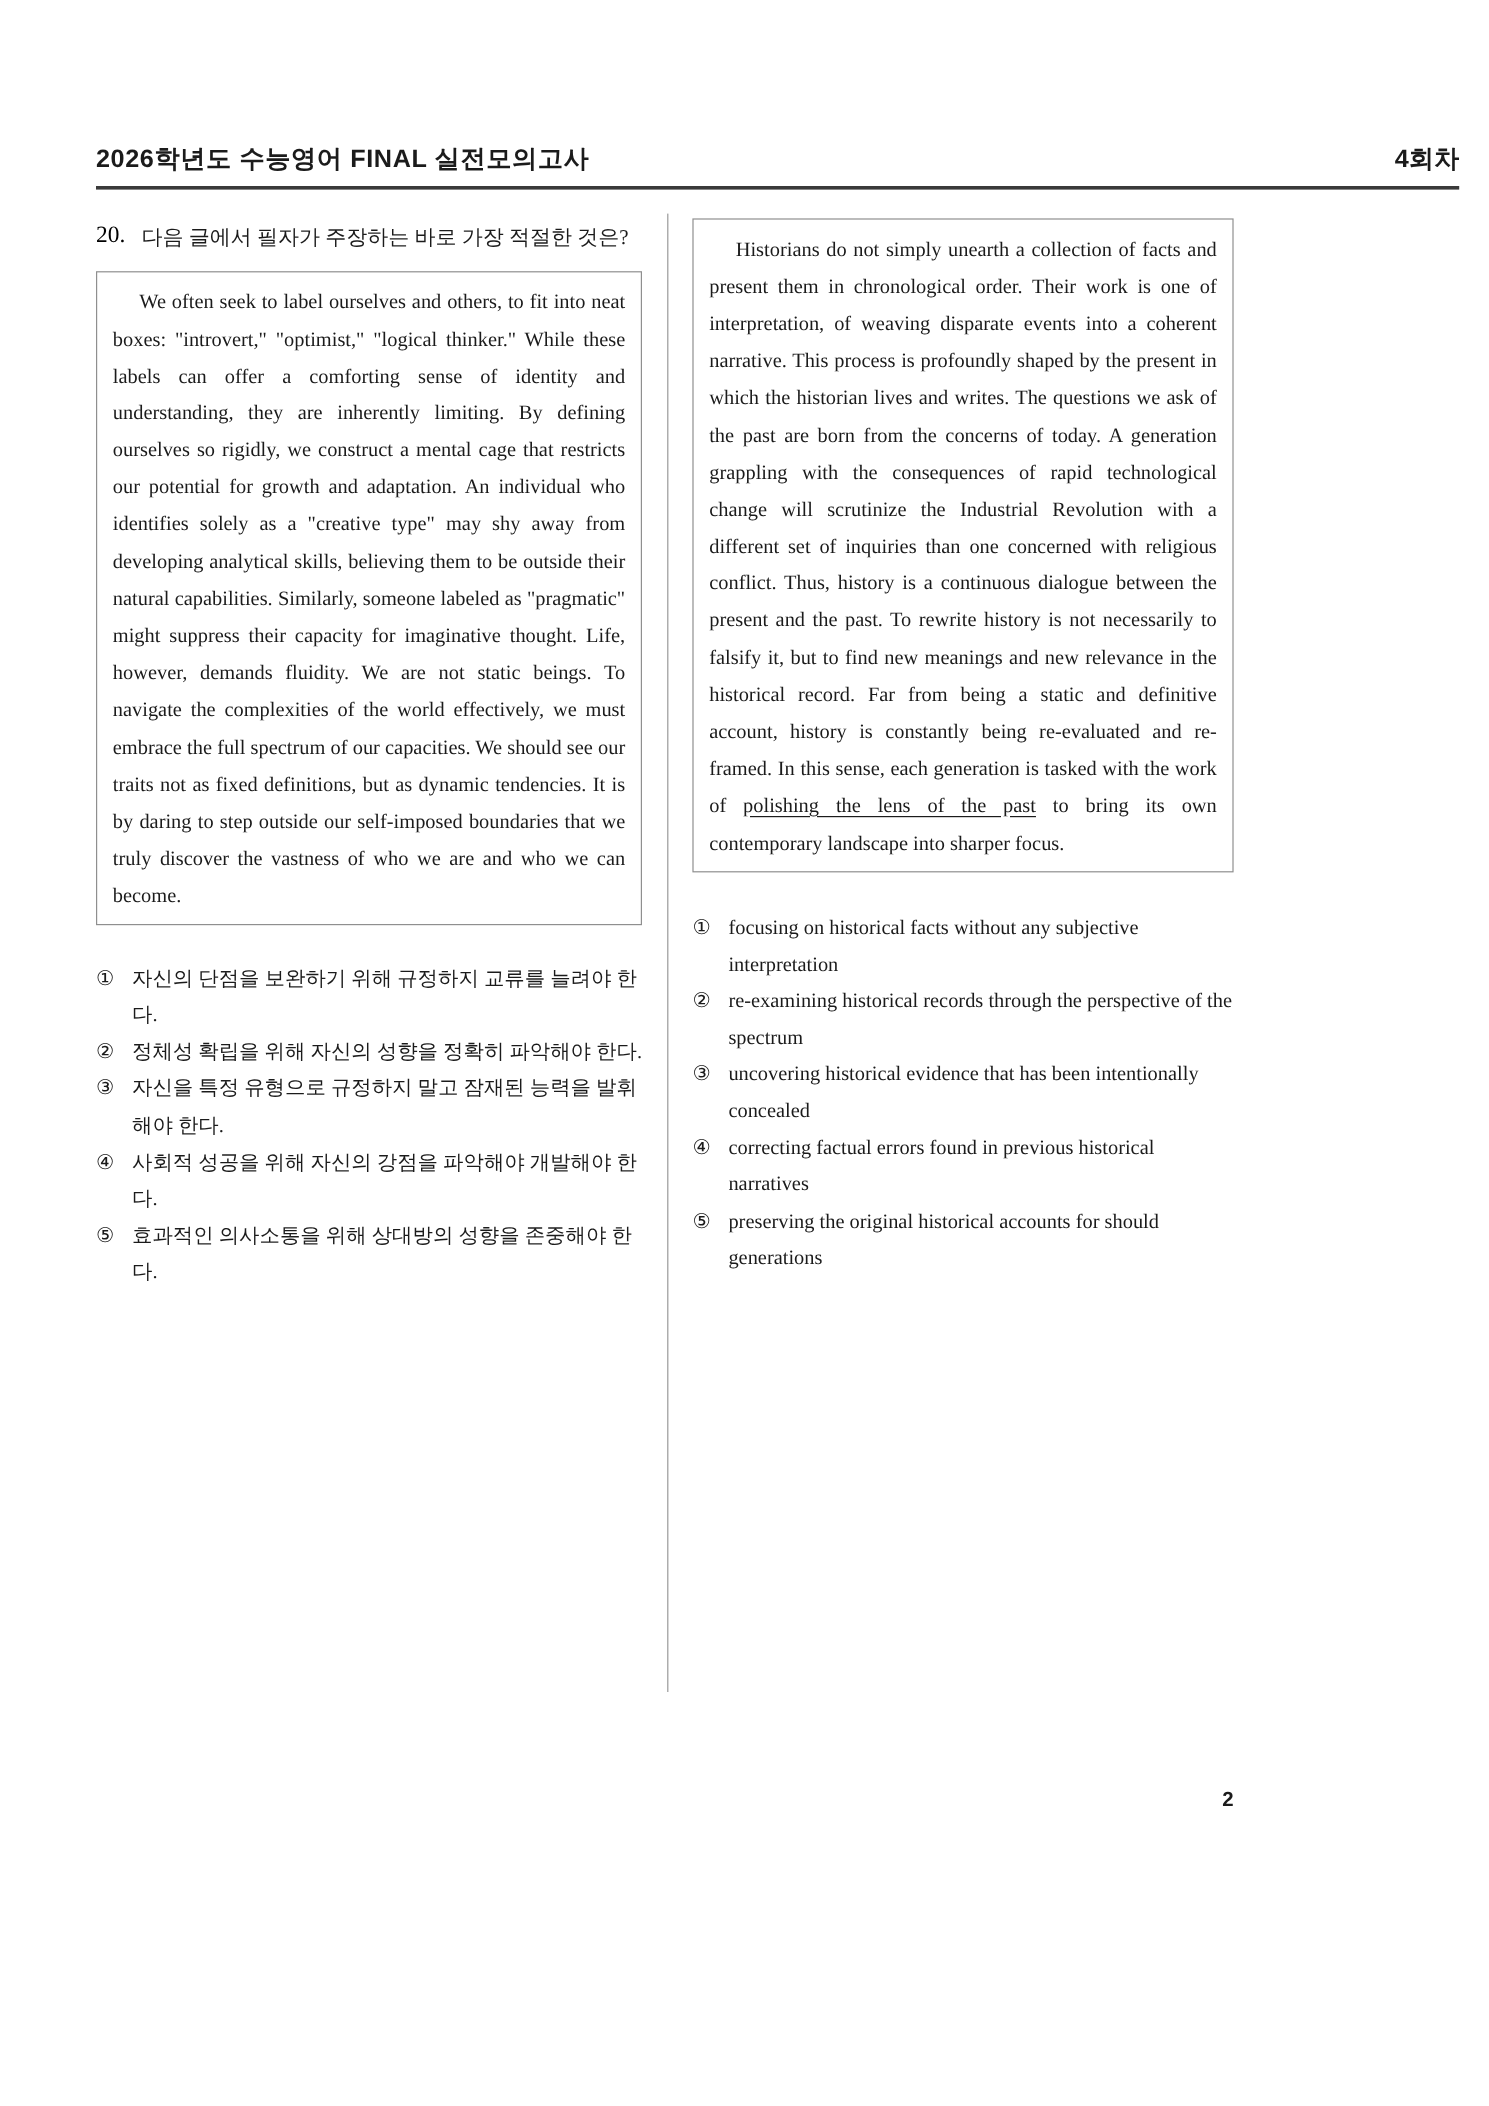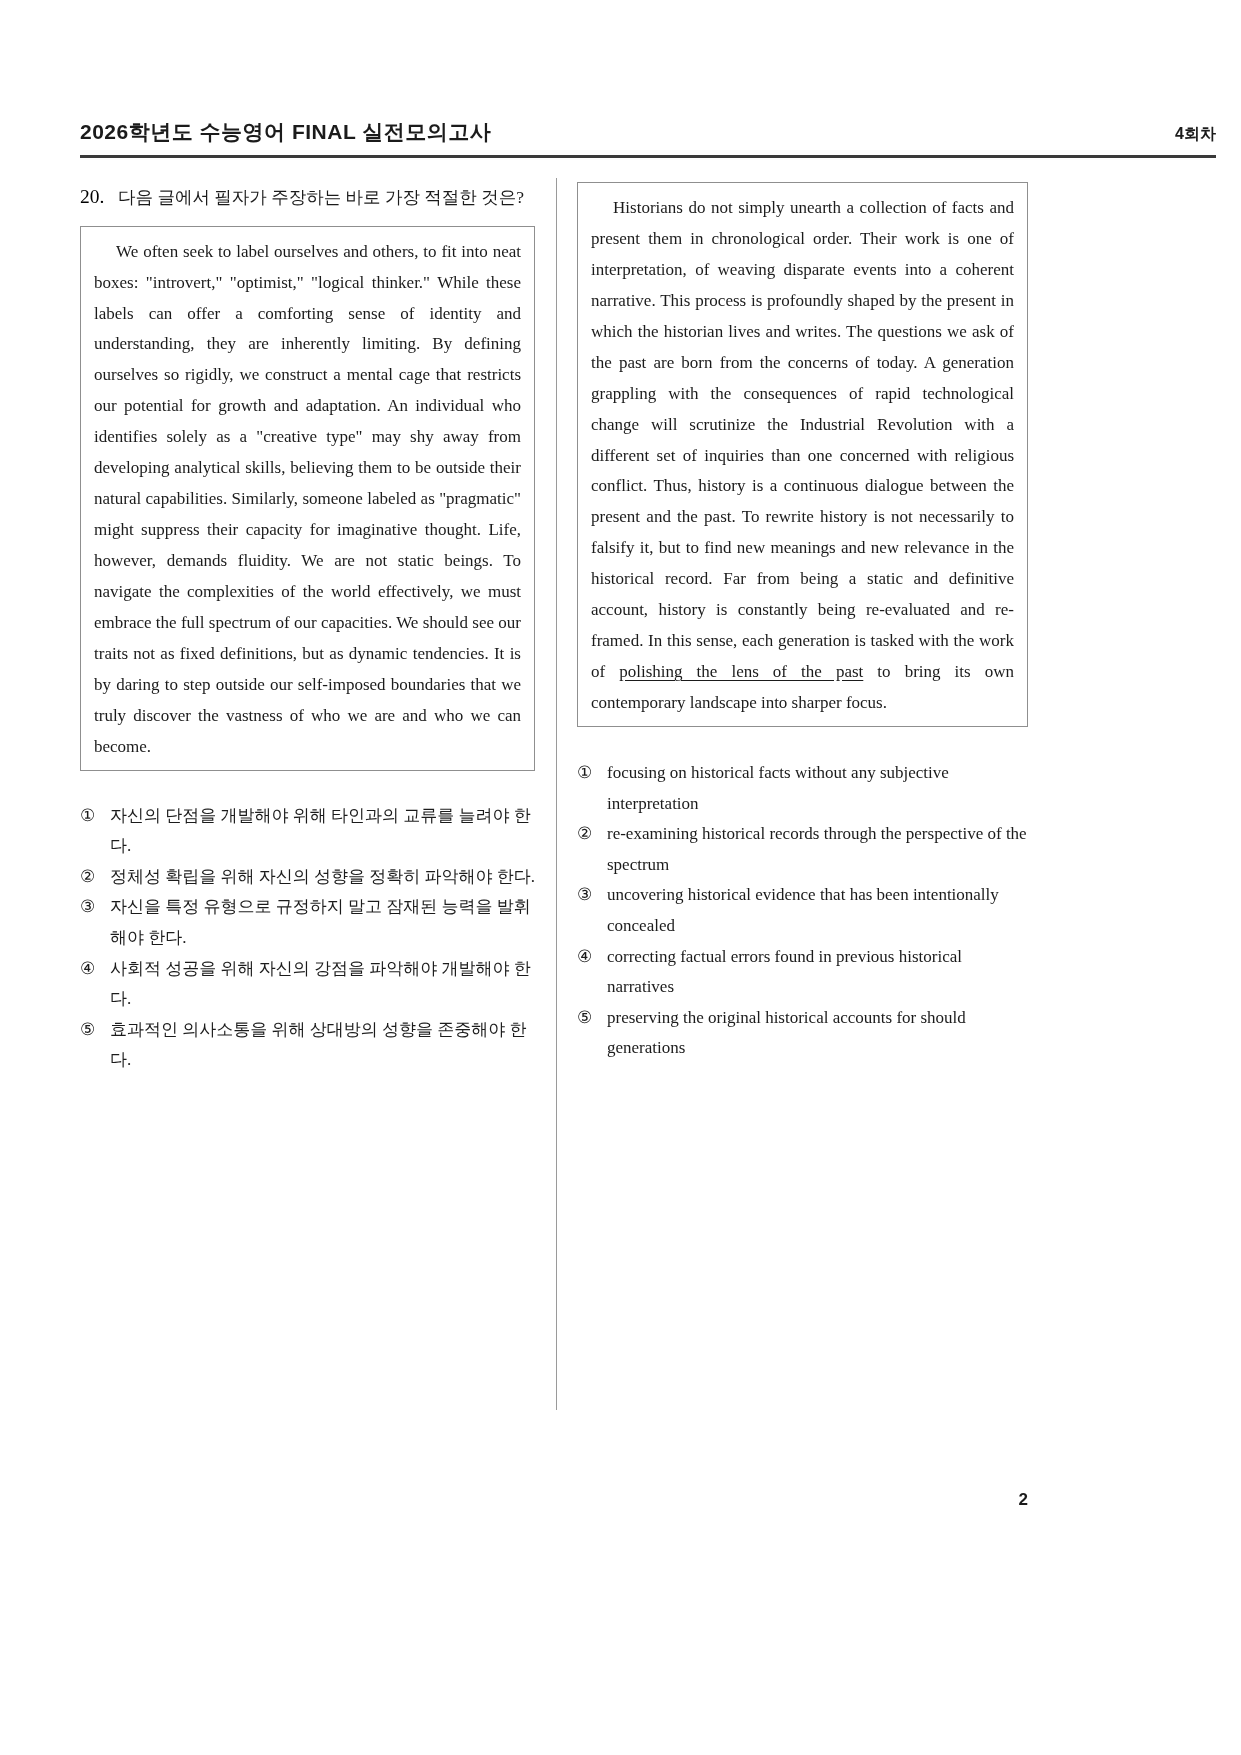--- a/index.html
+++ b/index.html
@@ -21,21 +21,21 @@
     display: flex;
     justify-content: space-between;
     align-items: baseline;
     padding-top: 118px;
     padding-bottom: 9px;
     border-bottom: 3px solid #3a3a3a;
     font-family: "Liberation Sans", "DejaVu Sans", sans-serif;
     font-weight: bold;
   }
   .page-header .title { font-size: 21px; letter-spacing: 0.5px; }
-  .page-header .round { font-size: 16px; }
+  .page-header .round { font-size: 21px; }
   .columns {
     display: flex;
     margin-top: 24px;
     align-items: flex-start;
   }
   .col-left { width: 455px; }
   .col-spacer { width: 42px; flex-shrink: 0; }
   .col-right { width: 451px; }
   .col-divider {
     position: absolute;
@@ -120,21 +120,21 @@
         <span class="q-prompt">다음 글에서 필자가 주장하는 바로 가장 적절한 것은?</span>
       </div>
 
       <div class="passage-box">
         <p>We often seek to label ourselves and others, to fit into neat boxes: "introvert," "optimist," "logical thinker." While these labels can offer a comforting sense of identity and understanding, they are inherently limiting. By defining ourselves so rigidly, we construct a mental cage that restricts our potential for growth and adaptation. An individual who identifies solely as a "creative type" may shy away from developing analytical skills, believing them to be outside their natural capabilities. Similarly, someone labeled as "pragmatic" might suppress their capacity for imaginative thought. Life, however, demands fluidity. We are not static beings. To navigate the complexities of the world effectively, we must embrace the full spectrum of our capacities. We should see our traits not as fixed definitions, but as dynamic tendencies. It is by daring to step outside our self-imposed boundaries that we truly discover the vastness of who we are and who we can become.</p>
       </div>
 
       <ul class="choices q20-choices">
         <li class="choice">
           <span class="marker">①</span>
-          <span class="choice-text">자신의 단점을 개발해야 위해 타인과의 교류를 늘려야 한다.</span>
+          <span class="choice-text">자신의 단점을 보완하기 위해 규정하지 교류를 늘려야 한다.</span>
         </li>
         <li class="choice">
           <span class="marker">②</span>
           <span class="choice-text">정체성 확립을 위해 자신의 성향을 정확히 파악해야 한다.</span>
         </li>
         <li class="choice">
           <span class="marker">③</span>
           <span class="choice-text">자신을 특정 유형으로 규정하지 말고 잠재된 능력을 발휘해야 한다.</span>
         </li>
         <li class="choice">

